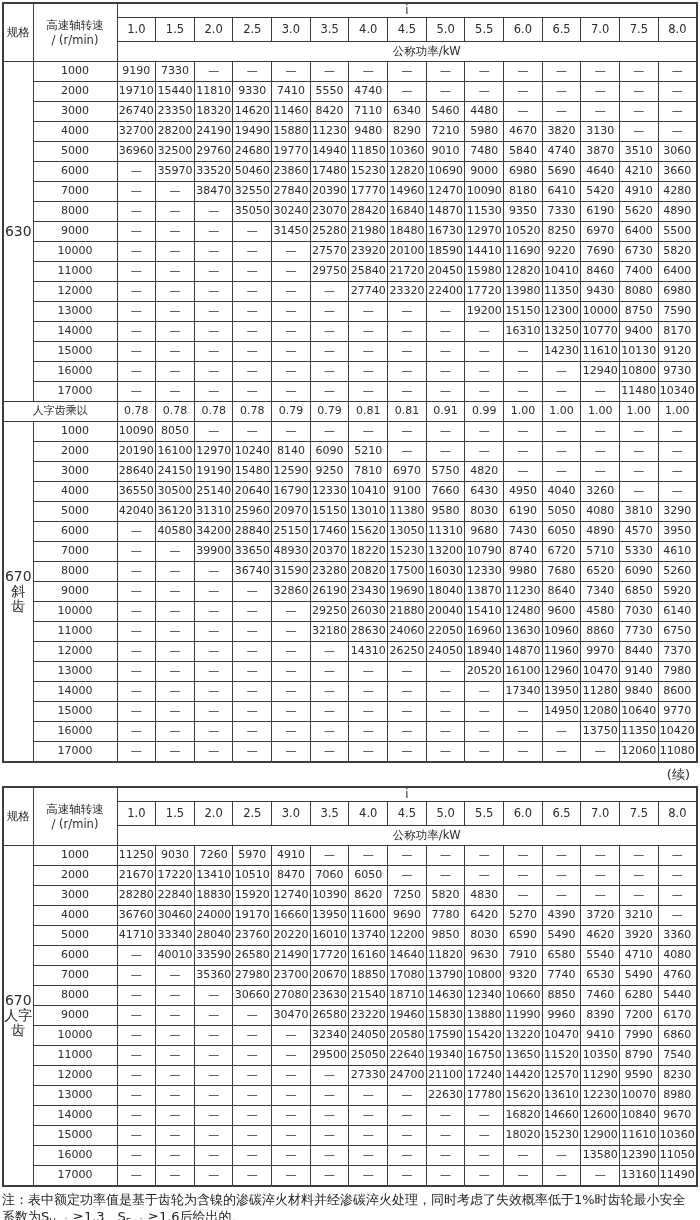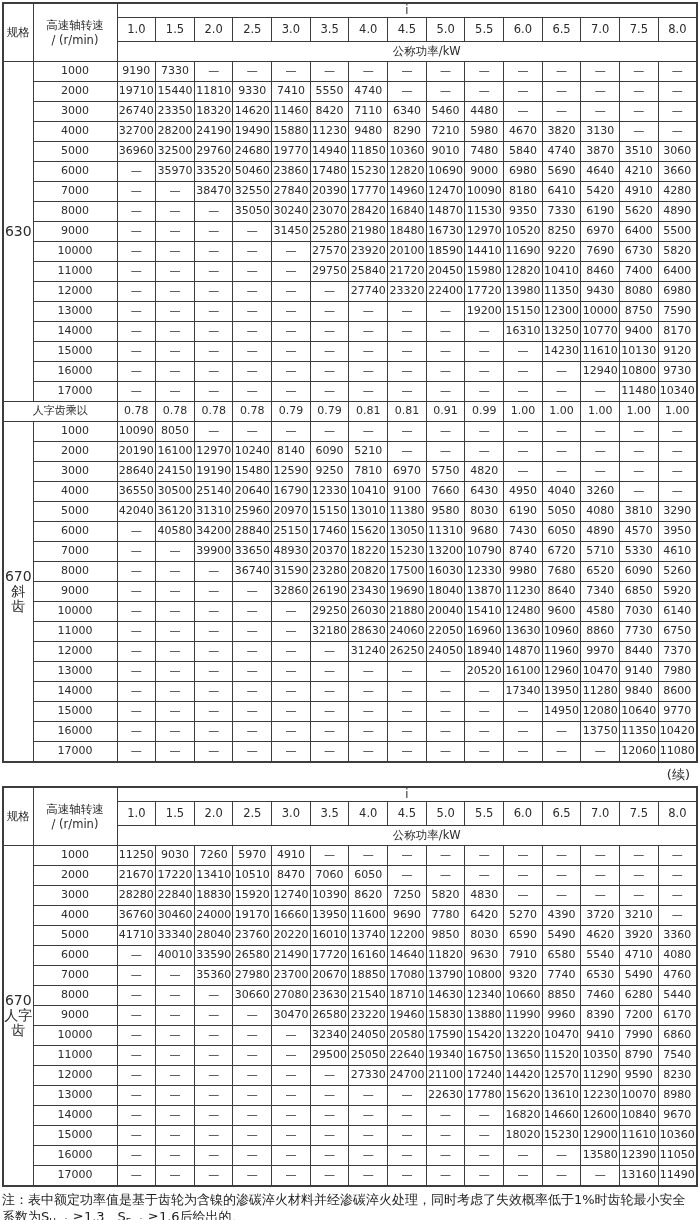--- a/index.html
+++ b/index.html
@@ -639,21 +639,21 @@
             <td>6750</td>
           </tr>
           <tr>
             <td>12000</td>
             <td>—</td>
             <td>—</td>
             <td>—</td>
             <td>—</td>
             <td>—</td>
             <td>—</td>
-            <td>31240</td>
+            <td>14310</td>
             <td>26250</td>
             <td>24050</td>
             <td>18940</td>
             <td>14870</td>
             <td>11960</td>
             <td>9970</td>
             <td>8440</td>
             <td>7370</td>
           </tr>
           <tr>

